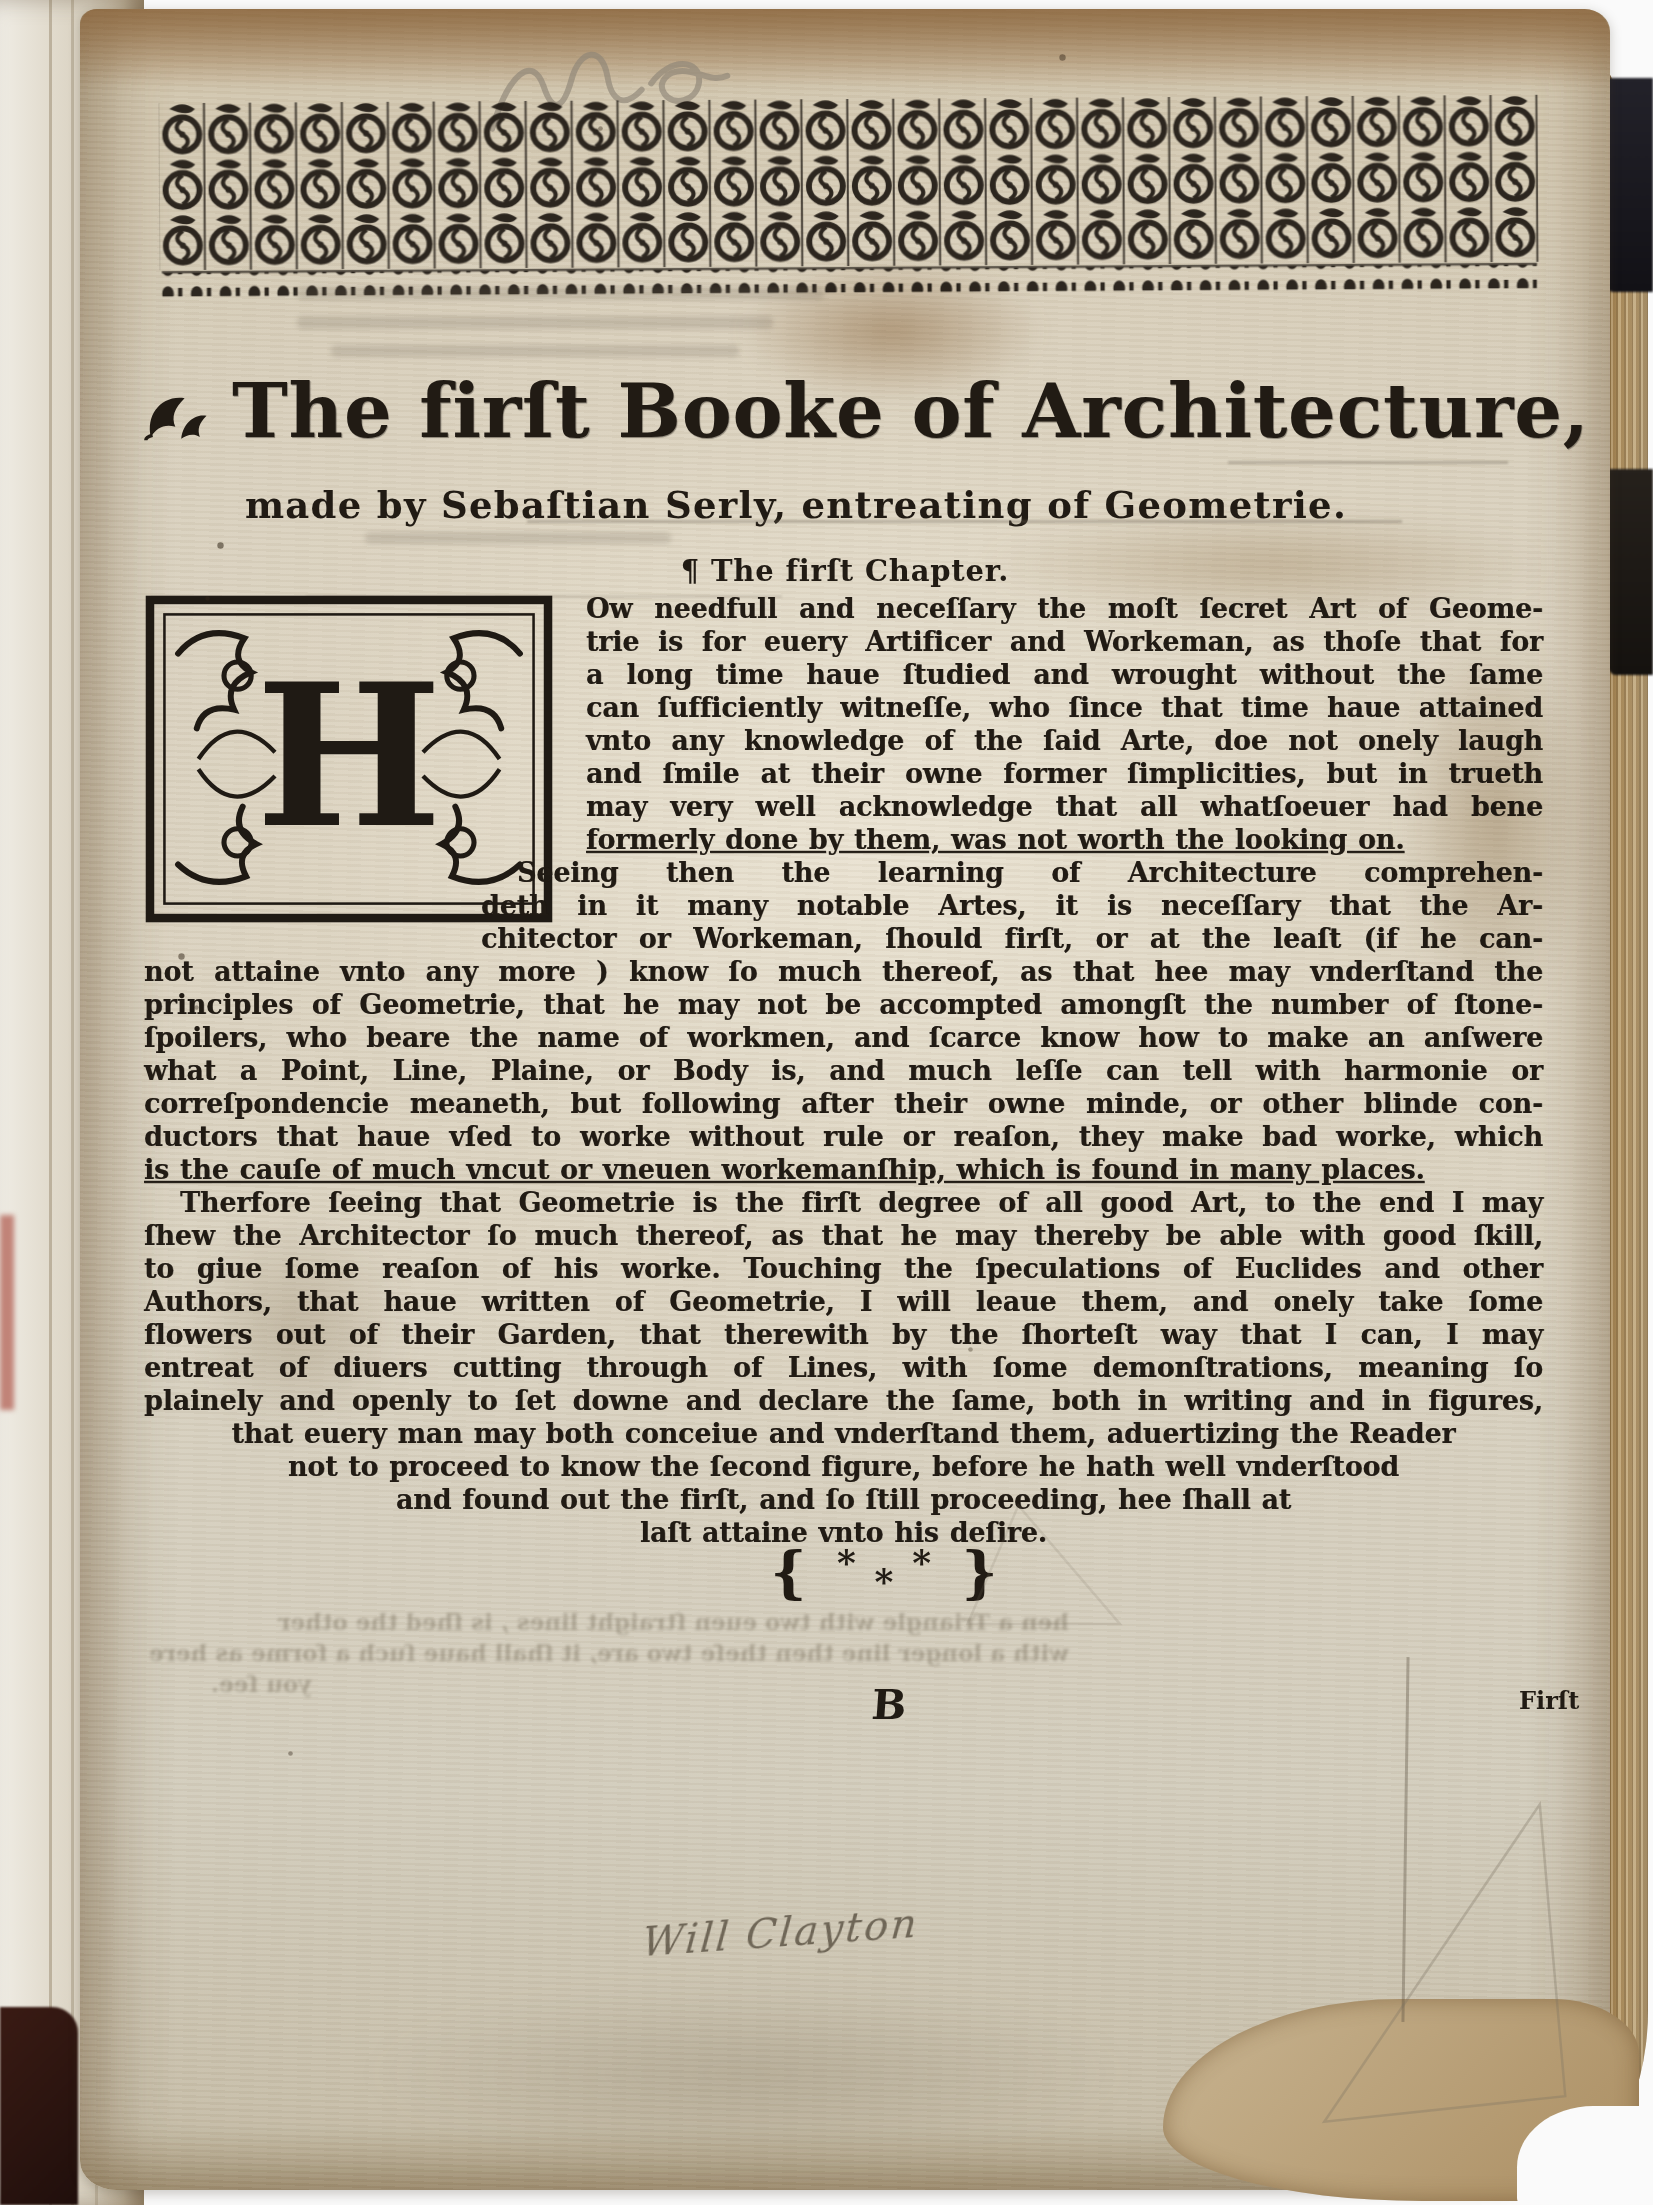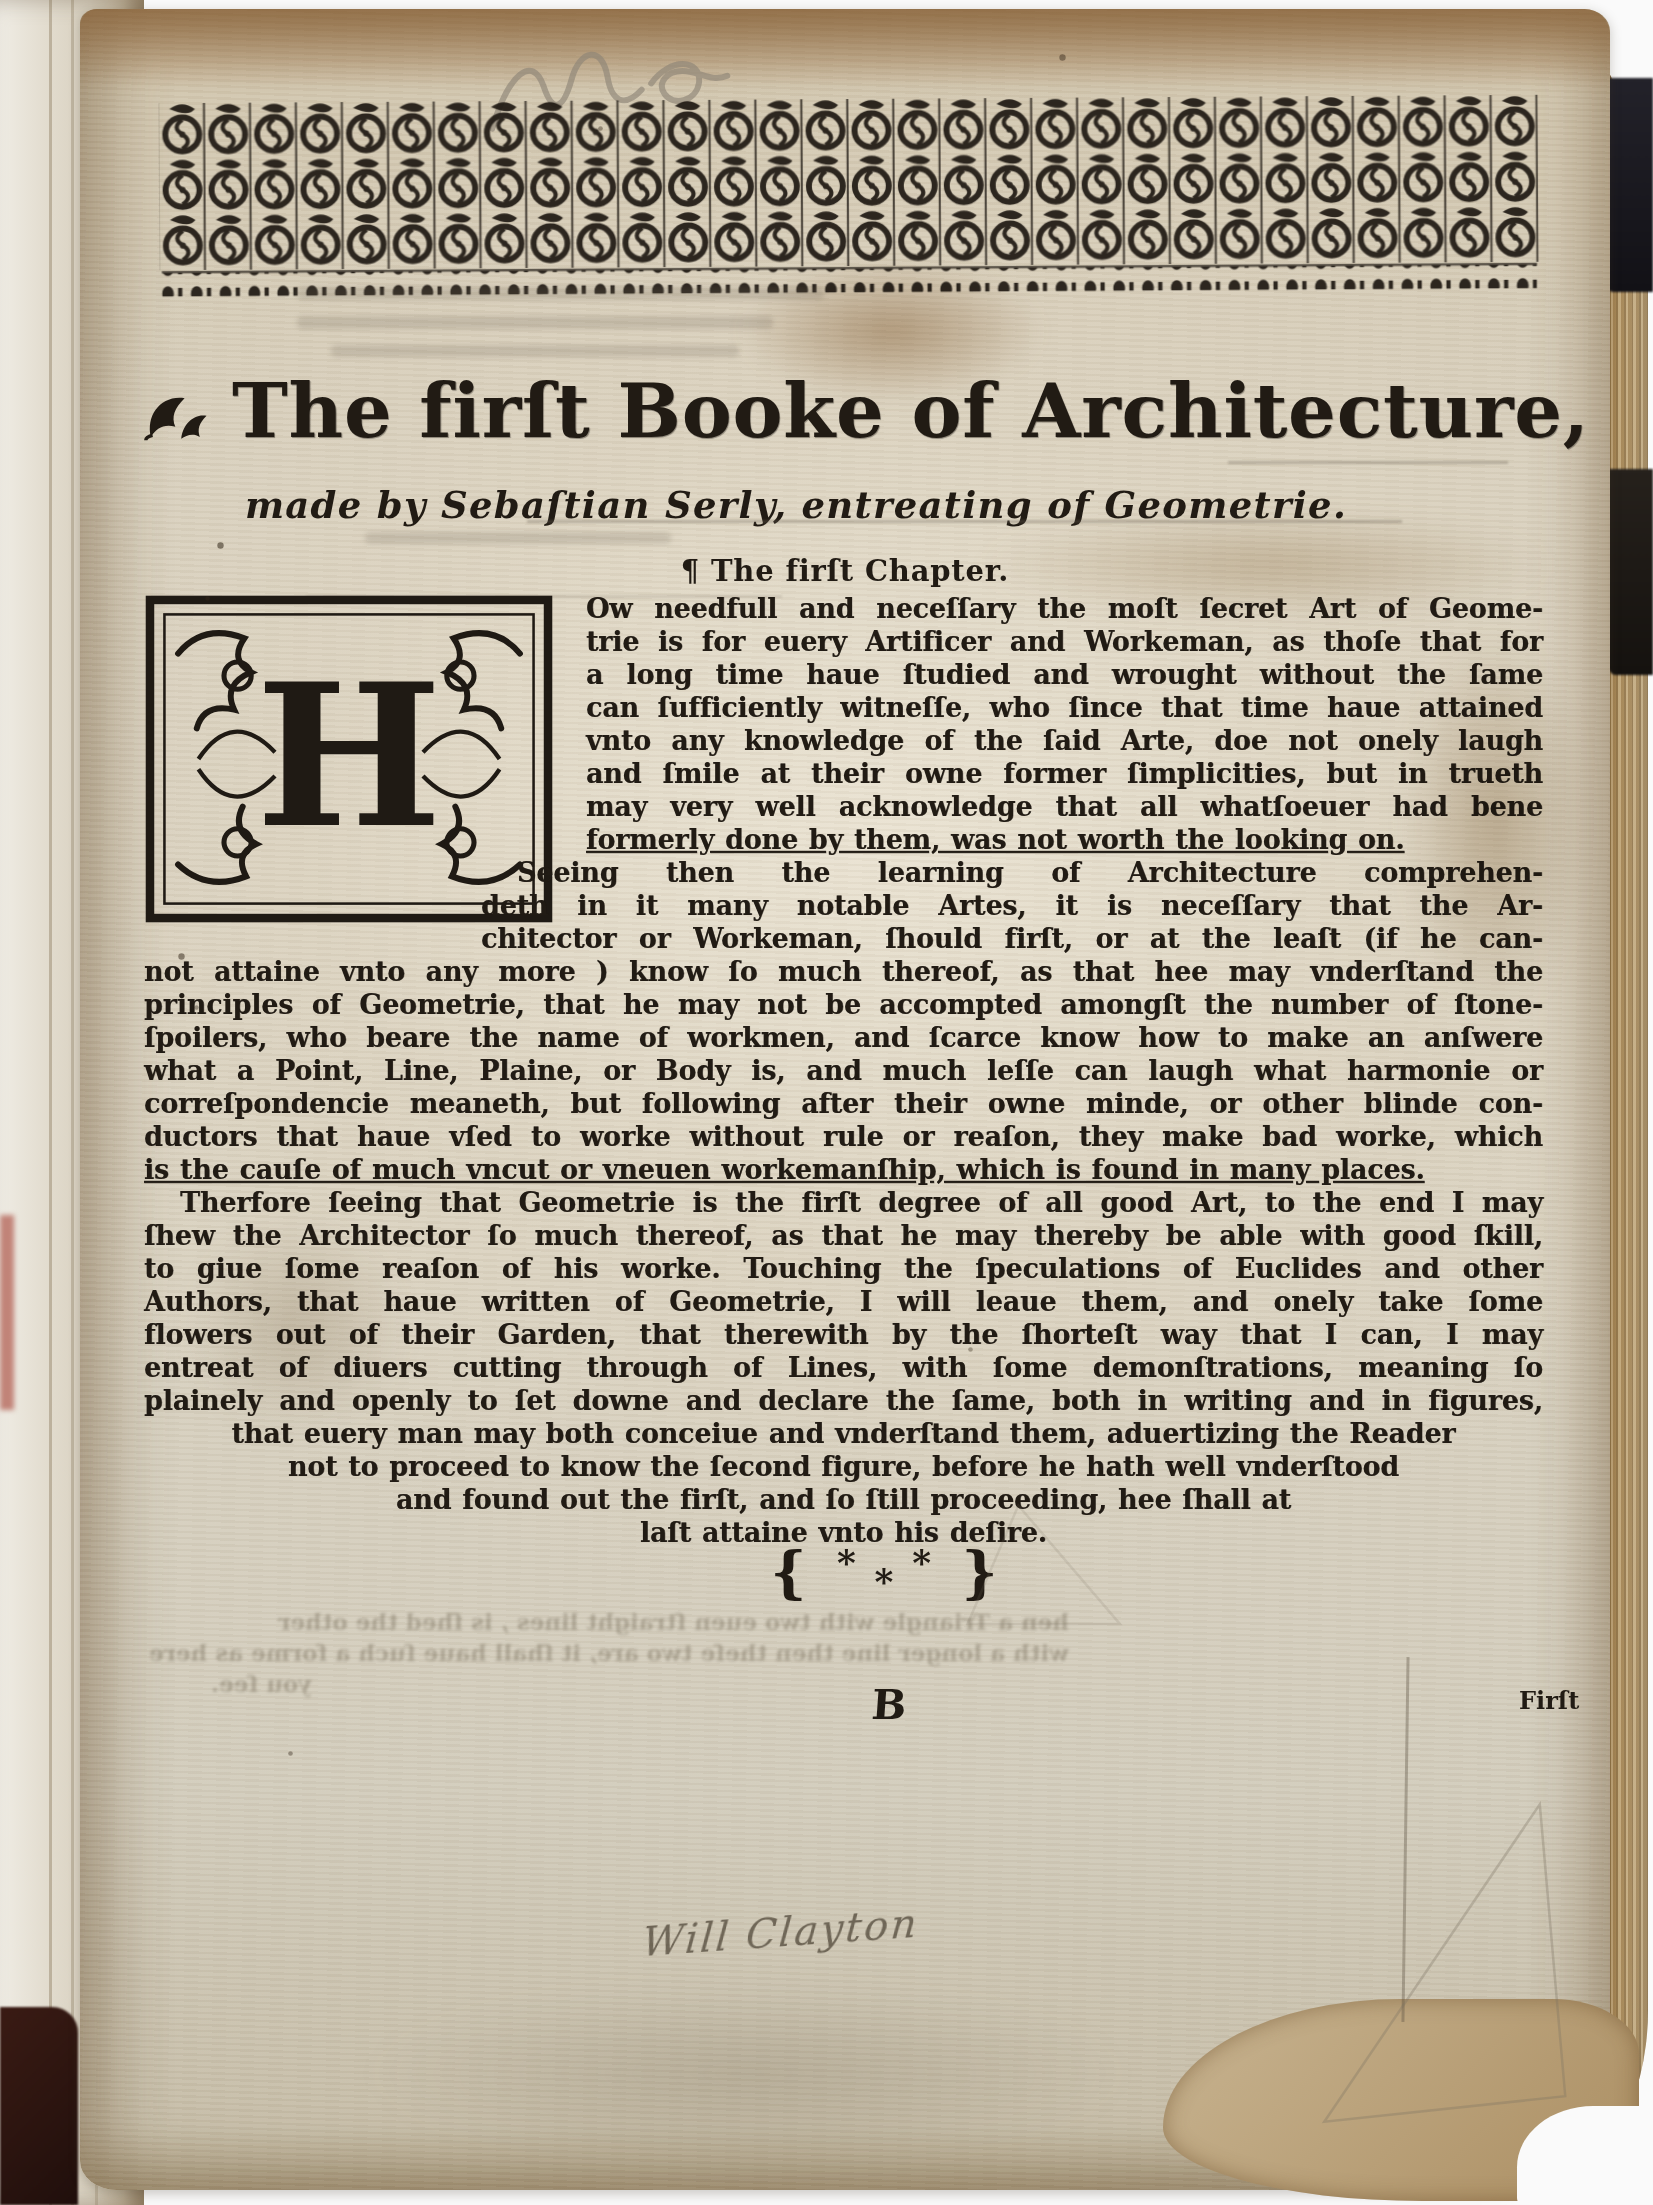--- a/index.html
+++ b/index.html
@@ -67,21 +67,21 @@
 
   
   .ink{color:#211b14;}
   .headpiece{position:absolute;left:158px;top:99px;width:1382px;height:195px;
     transform:rotate(-.35deg);opacity:.93;filter:blur(0.3px);}
   .title-row{position:absolute;left:144px;top:367px;width:1402px;text-align:center;white-space:nowrap;}
   .title-text{font-size:75px;font-weight:700;letter-spacing:0.8px;
     text-shadow:0.8px 0.8px 0.8px rgba(25,20,14,.4);}
   .fleuron{display:inline-block;vertical-align:-5.1px;margin-right:22px;}
   .subtitle{position:absolute;left:144px;top:483px;width:1402px;text-align:center;
-    transform:translateX(-49px);font-size:37px;letter-spacing:1.3px;font-weight:600;font-style:italic;}
+    transform:translateX(-49px);font-size:37px;letter-spacing:1.3px;font-weight:600;}
   .pencil-rule{position:absolute;height:2.5px;background:rgba(110,100,86,.35);filter:blur(0.8px);}
   .chapter{position:absolute;left:144px;top:554px;width:1402px;text-align:center;
     font-size:29px;font-weight:600;letter-spacing:0.8px;}
 
   .text-col{position:absolute;left:144px;top:591px;width:1399px;}
   .dropcap{position:absolute;left:0;top:3.4px;width:410px;height:330px;}
   .line{font-size:27px;font-weight:700;line-height:33px;height:33px;
     letter-spacing:-0.2px;word-spacing:1.7px;white-space:nowrap;
     text-align:justify;text-align-last:justify;
     text-shadow:0.4px 0.4px 0.5px rgba(28,22,16,.5);transform:scaleY(1.03);transform-origin:top;}
@@ -201,21 +201,21 @@
         <div class="line b1">vnto any knowledge of the ſaid Arte, doe not onely laugh</div>
         <div class="line b1">and ſmile at their owne former ſimplicities, but in trueth</div>
         <div class="line b1">may very well acknowledge that all whatſoeuer had bene</div>
         <div class="line b1 end">formerly done by them, was not worth the looking on.</div>
         <div class="line b2 ind">Seeing then the learning of Architecture comprehen-</div>
         <div class="line b2">deth in it many notable Artes, it is neceſſary that the Ar-</div>
         <div class="line b2">chitector or Workeman, ſhould firſt, or at the leaſt (if he can-</div>
         <div class="line full">not attaine vnto any more ) know ſo much thereof, as that hee may vnderſtand the</div>
         <div class="line full">principles of Geometrie, that he may not be accompted amongſt the number of ſtone-</div>
         <div class="line full">ſpoilers, who beare the name of workmen, and ſcarce know how to make an anſwere</div>
-        <div class="line full">what a Point, Line, Plaine, or Body is, and much leſſe can laugh what harmonie or</div>
+        <div class="line full">what a Point, Line, Plaine, or Body is, and much leſſe can tell with harmonie or</div>
         <div class="line full">correſpondencie meaneth, but following after their owne minde, or other blinde con-</div>
         <div class="line full">ductors that haue vſed to worke without rule or reaſon, they make bad worke, which</div>
         <div class="line full end">is the cauſe of much vncut or vneuen workemanſhip, which is found in many places.</div>
         <div class="line full ind">Therfore ſeeing that Geometrie is the firſt degree of all good Art, to the end I may</div>
         <div class="line full">ſhew the Architector ſo much thereof, as that he may thereby be able with good ſkill,</div>
         <div class="line full">to giue ſome reaſon of his worke.   Touching the ſpeculations of Euclides and other</div>
         <div class="line full">Authors, that haue written of Geometrie, I will leaue them, and onely take ſome</div>
         <div class="line full">flowers out of their Garden, that therewith by the ſhorteſt way that I can, I may</div>
         <div class="line full">entreat of diuers cutting through of Lines, with ſome demonſtrations, meaning ſo</div>
         <div class="line full">plainely and openly to ſet downe and declare the ſame, both in writing and in figures,</div>

